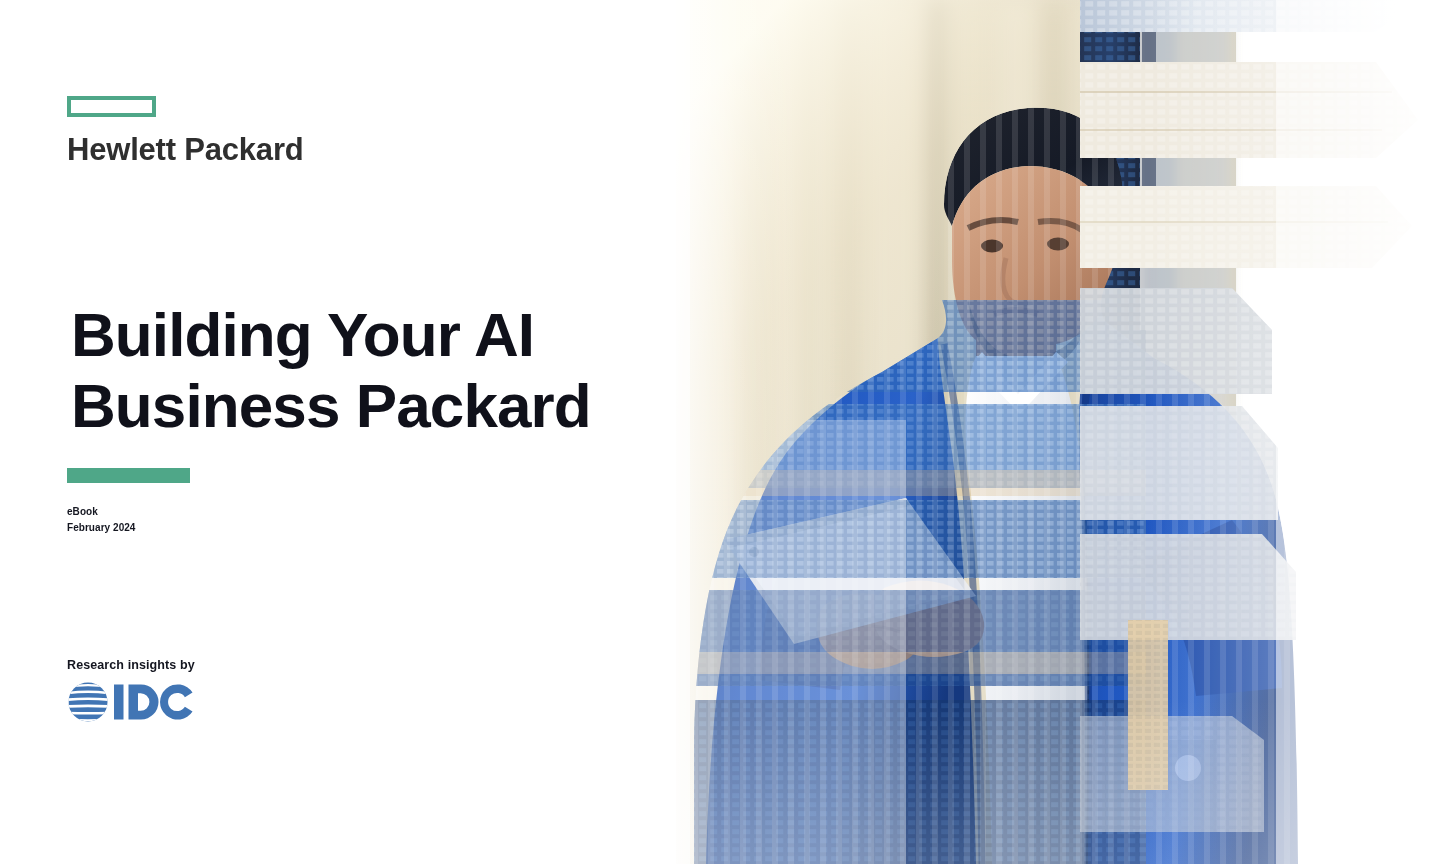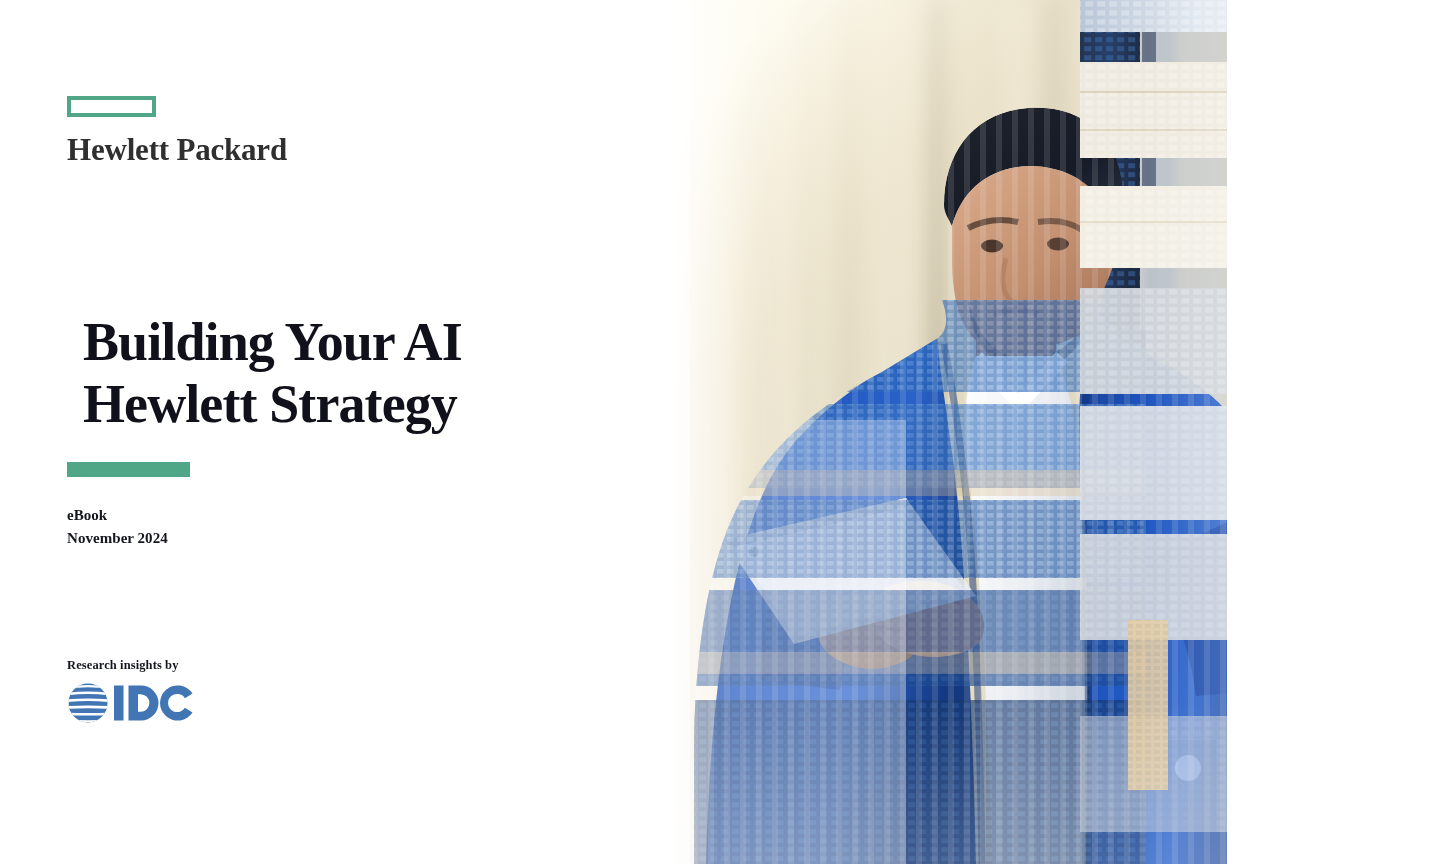--- a/index.html
+++ b/index.html
@@ -9,25 +9,24 @@
     background: #ffffff;
   }
   body {
     font-family: "Liberation Sans", "DejaVu Sans", sans-serif;
     -webkit-font-smoothing: antialiased;
   }
 
   
   .page {
     position: relative;
-    width: 1227px;
+    width: 1431px;
     height: 864px;
     background: #fde047;
     overflow: hidden;
-    font-family: Liberation Serif, serif;
   }
 
   
   .left-col {
     position: absolute;
     left: 0;
     top: 0;
     width: 676px;
     height: 864px;
     background: #ffffff;
@@ -66,22 +65,22 @@
   }
 
   
   .title-block {
     position: absolute;
     left: 67px;
     top: 296px;
     width: 560px;
   }
   .cover-title {
-    margin: 16px;
-    font-size: 54px;
+    margin: 4px;
+    font-size: 62px;
     font-weight: 700;
     line-height: 1.14;
     color: #10111a;
     letter-spacing: -0.9px;
   }
   .cover-title .tline {
     display: block;
     white-space: nowrap;
   }
   .accent-rule {
@@ -89,21 +88,21 @@
     width: 123px;
     height: 15px;
     background: #4fa788;
   }
 
   
   .doc-meta {
     position: absolute;
     left: 67px;
     top: 504px;
-    font-size: 15px;
+    font-size: 10px;
     font-weight: 700;
     color: #141620;
     line-height: 1.55;
     letter-spacing: 0.05px;
   }
   .doc-meta span { display: block; }
 
   
   .credit {
     position: absolute;
@@ -144,28 +143,28 @@
     <div class="hpe-logo">
       <div class="hpe-logo-mark"></div>
       <div class="hpe-logo-wordmark">
         <span class="hpe-logo-line1">Hewlett Packard</span>
       </div>
     </div>
 
     <div class="title-block">
       <h1 class="cover-title">
         <span class="tline">Building Your AI</span>
-        <span class="tline">Hewlett Strategy</span>
+        <span class="tline">Business Packard</span>
       </h1>
       <div class="accent-rule"></div>
     </div>
 
     <div class="doc-meta">
       <span>eBook</span>
-      <span>November 2024</span>
+      <span>February 2024</span>
     </div>
 
     <div class="credit">
       <div class="credit-label">Research insights by</div>
       <div class="idc-logo">
         <svg width="128" height="42" viewBox="0 0 128 42" aria-hidden="true">
           <defs>
             <clipPath id="globeClip">
                 <circle cx="21" cy="21" r="19.5"></circle>
               </clipPath>

